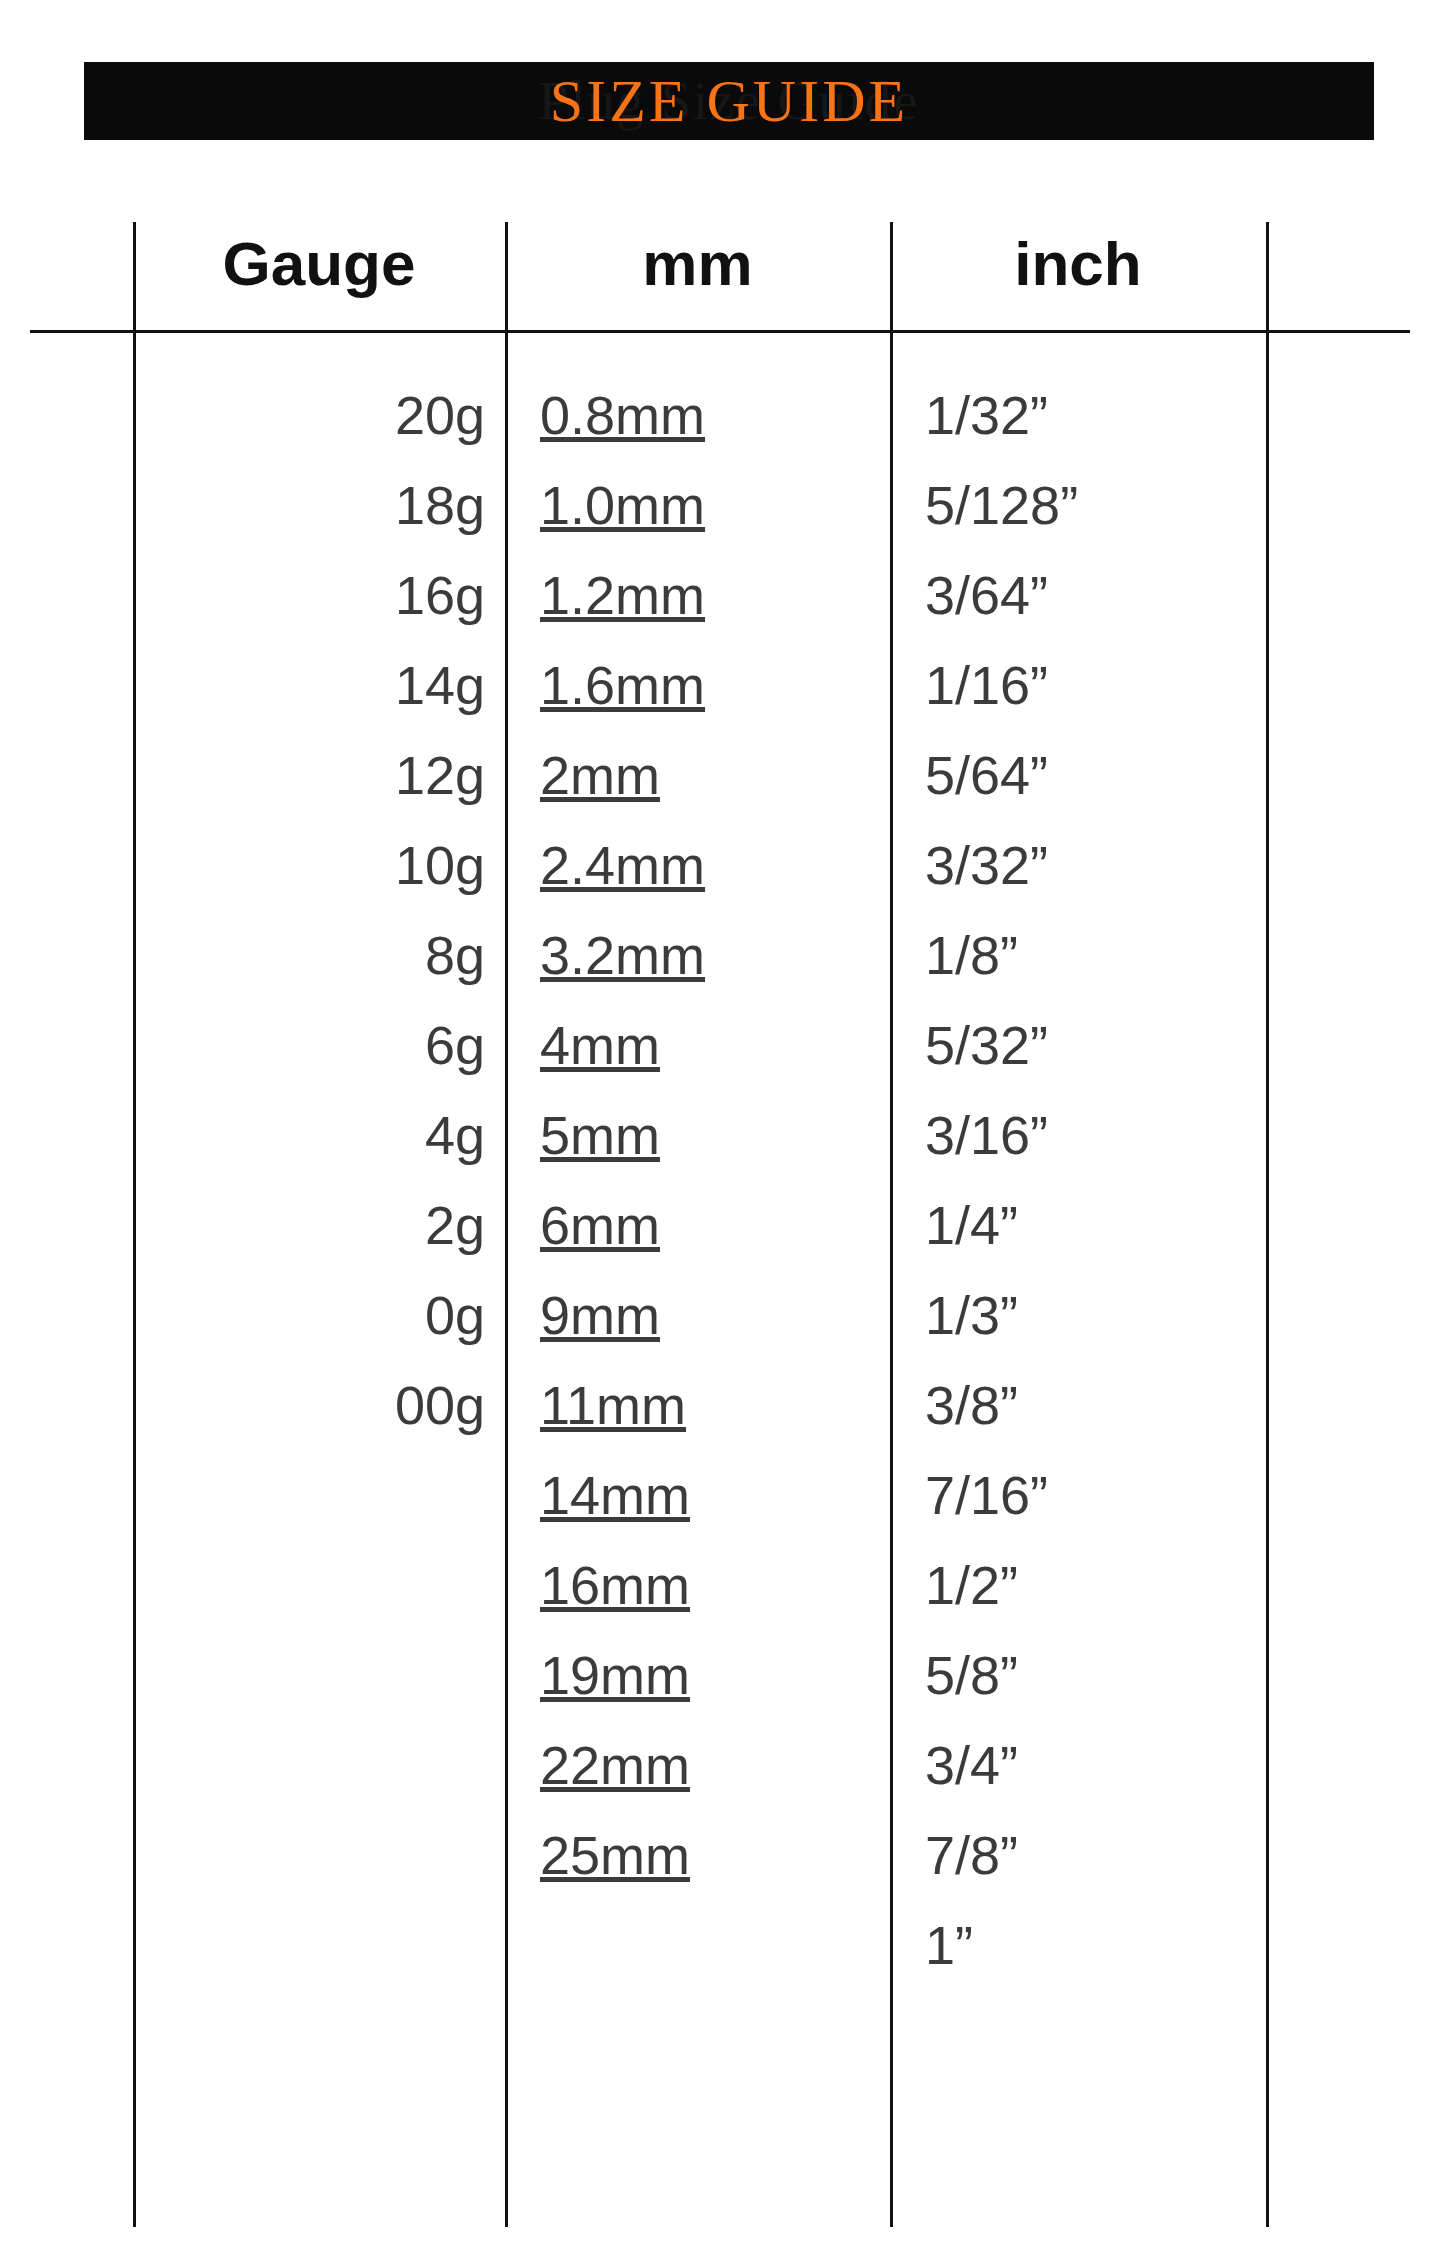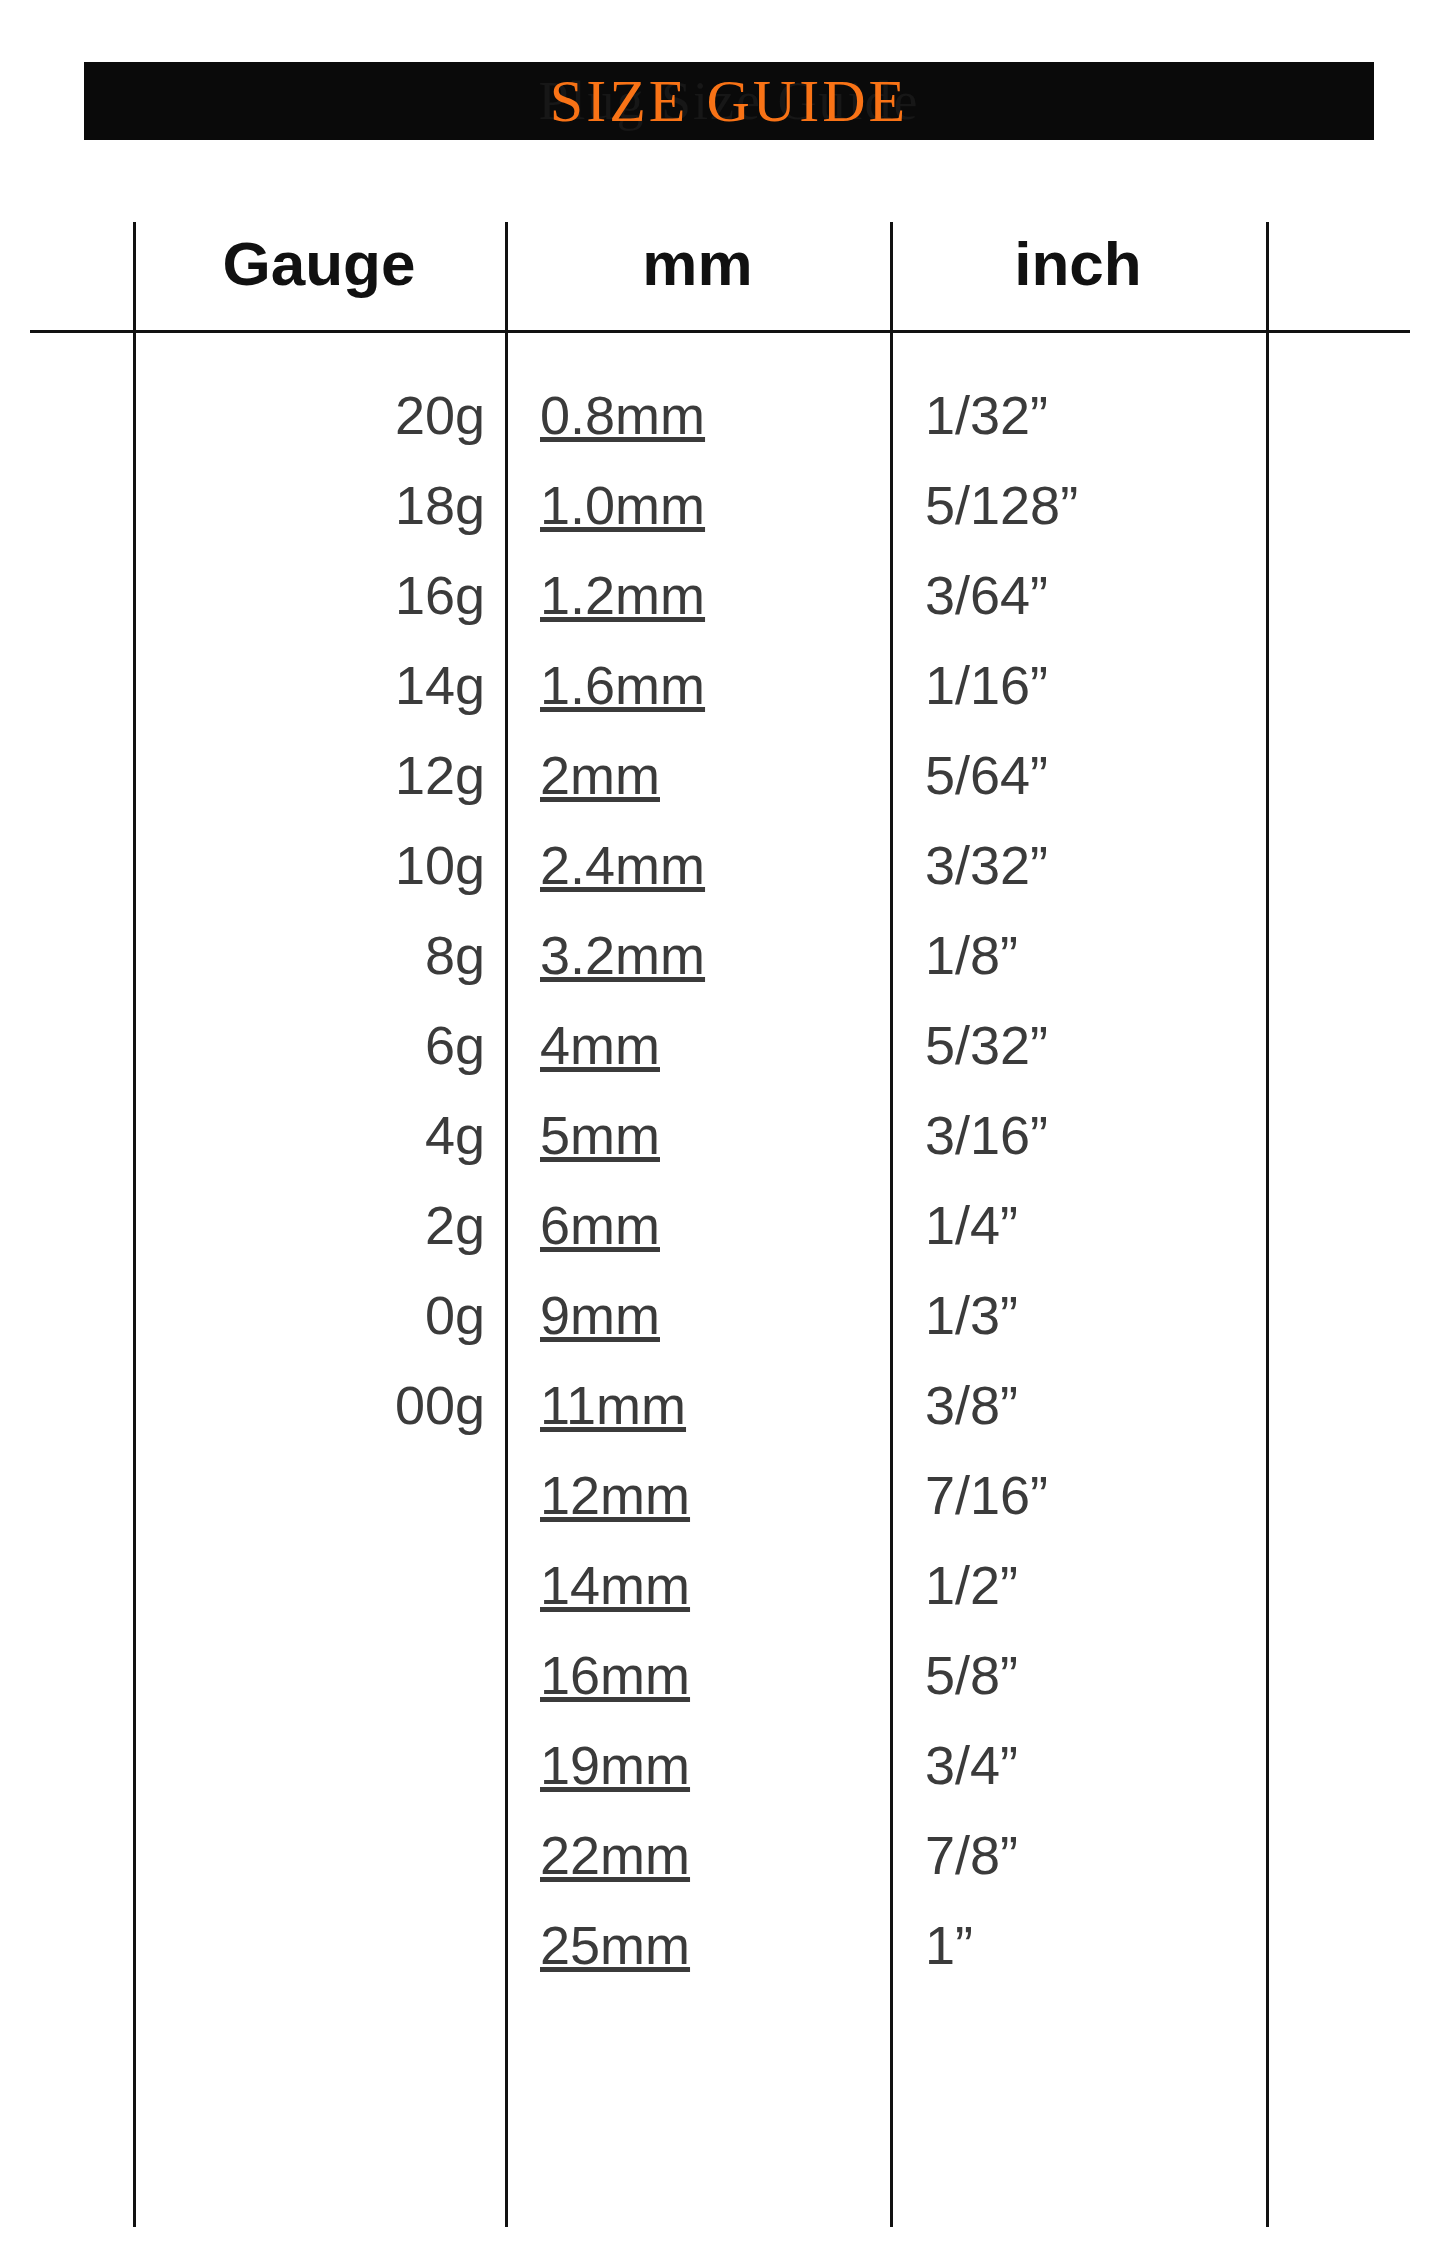--- a/index.html
+++ b/index.html
@@ -161,21 +161,20 @@
       <span class="cell">1.2mm</span>
       <span class="cell">1.6mm</span>
       <span class="cell">2mm</span>
       <span class="cell">2.4mm</span>
       <span class="cell">3.2mm</span>
       <span class="cell">4mm</span>
       <span class="cell">5mm</span>
       <span class="cell">6mm</span>
       <span class="cell">9mm</span>
       <span class="cell">11mm</span>
-      <span class="cell">12mm</span>
       <span class="cell">14mm</span>
       <span class="cell">16mm</span>
       <span class="cell">19mm</span>
       <span class="cell">22mm</span>
       <span class="cell">25mm</span>
     </div>
   <div class="col col-inch">
       <span class="cell">1/32”</span>
       <span class="cell">5/128”</span>
       <span class="cell">3/64”</span>

